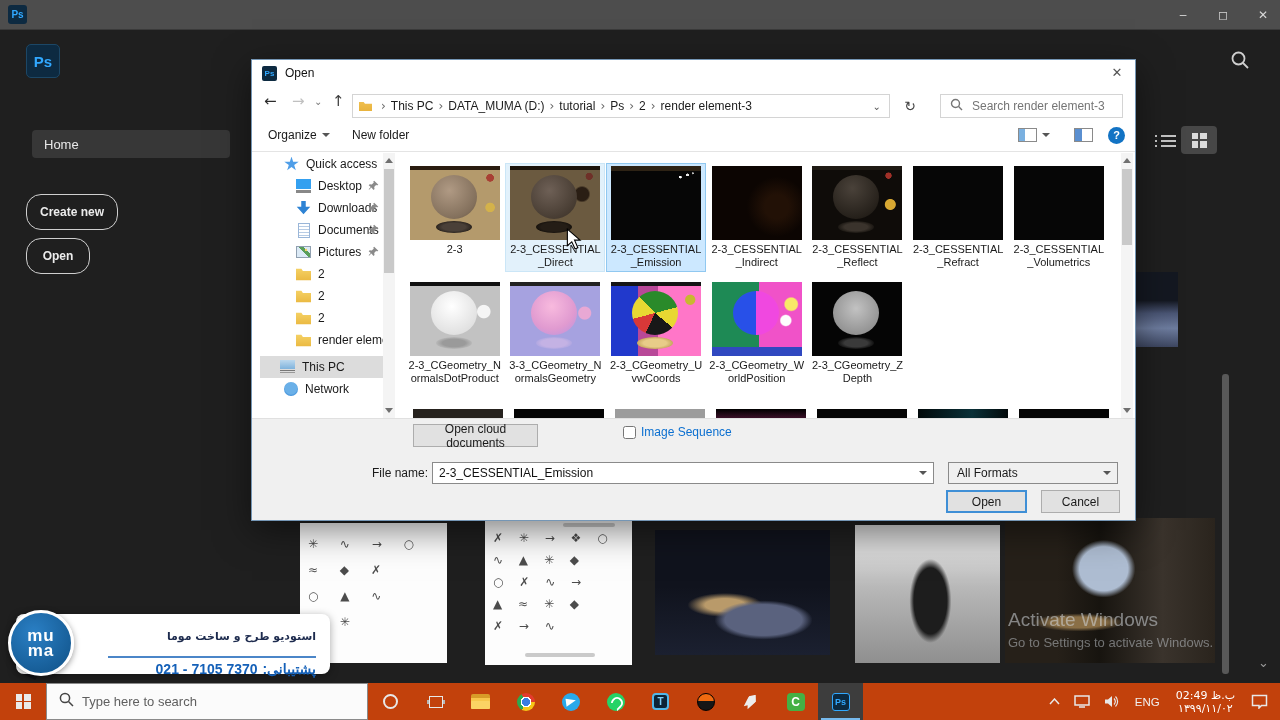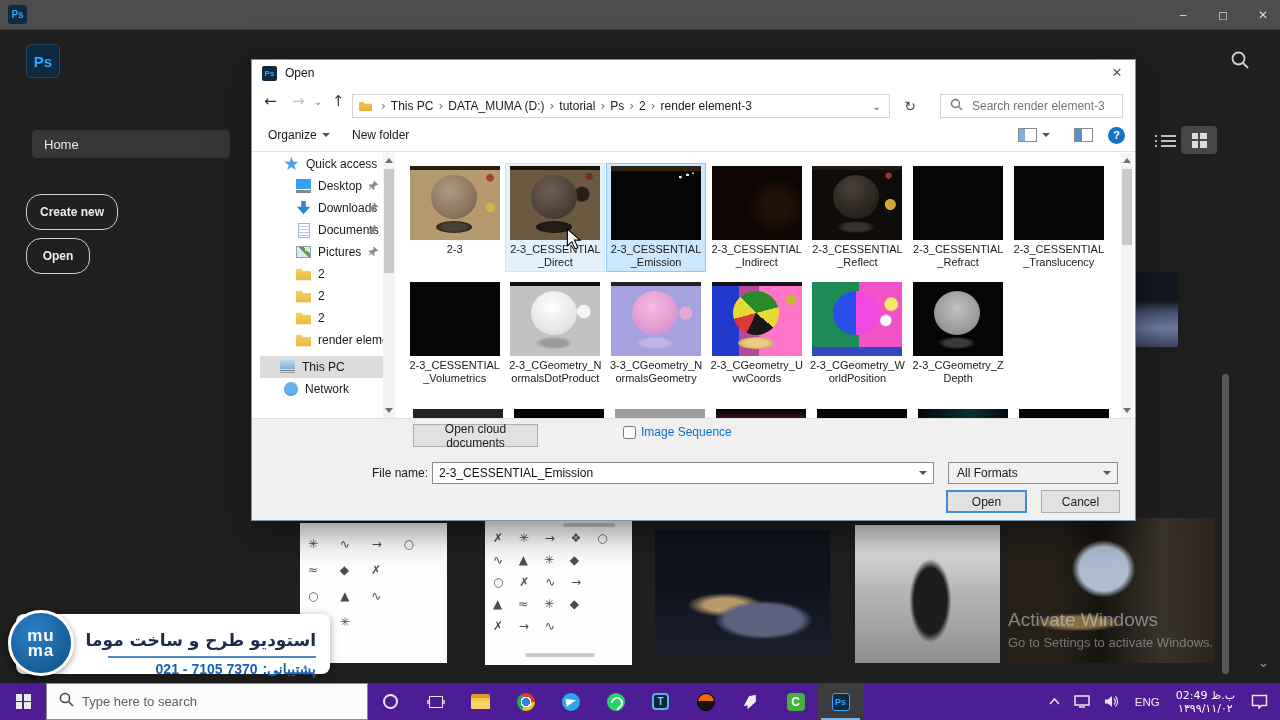--- a/index.html
+++ b/index.html
@@ -162,26 +162,26 @@
   .btn.cancel{left:789px;width:79px;}
 
   
   .cursor{position:absolute;left:566px;top:228px;z-index:40;}
 
   
   .badge{position:absolute;left:0;top:606px;width:336px;height:76px;z-index:20;}
   .badge .notch{position:absolute;left:22px;top:58px;width:22px;height:16px;background:#15151a;clip-path:polygon(0 0,100% 0,60% 100%,0 60%);}
   .badge .cardw{position:absolute;left:16px;top:8px;width:314px;height:60px;background:#fff;border-radius:8px;box-shadow:0 2px 8px rgba(0,0,0,.35);}
   .badge .circle{position:absolute;left:8px;top:4px;width:66px;height:66px;border-radius:50%;background:radial-gradient(circle at 38% 32%,#2a7fc4,#13578f 85%);border:3px solid #fff;box-shadow:0 2px 6px rgba(0,0,0,.4);display:flex;flex-direction:column;align-items:center;justify-content:center;color:#fff;font-weight:bold;font-size:17px;line-height:15px;letter-spacing:1px;}
-  .badge .title{position:absolute;right:14px;top:16px;font-size:17px;font-weight:bold;color:#1d2b4e;direction:rtl;}
+  .badge .title{position:absolute;right:14px;top:16px;font-size:11px;font-weight:bold;color:#1d2b4e;direction:rtl;}
   .badge .divider{position:absolute;left:92px;right:14px;top:42px;height:2px;background:#4b86c8;}
   .badge .support{position:absolute;right:14px;top:47px;font-size:14px;font-weight:bold;color:#1460b8;direction:rtl;}
 
   
-  .taskbar{position:absolute;left:0;top:683px;width:1280px;height:37px;background:#4c1d95;z-index:30;display:flex;align-items:center;}
+  .taskbar{position:absolute;left:0;top:683px;width:1280px;height:37px;background:#c2410c;z-index:30;display:flex;align-items:center;}
   .tb-start{width:46px;height:37px;display:flex;align-items:center;justify-content:center;}
   .winlogo{width:15px;height:15px;display:grid;grid-template-columns:1fr 1fr;gap:1.5px;}
   .winlogo i{background:#eaeaea;}
   .tb-search{width:322px;height:37px;background:#fbfbfb;border:1px solid #8a8a8a;display:flex;align-items:center;}
   .tb-search span.ph{color:#5f5f5f;font-size:13px;margin-left:8px;}
   .tb-ic{width:45px;height:37px;display:flex;align-items:center;justify-content:center;position:relative;}
   .tb-ic.active{background:#3d3d3d;}
   .tb-ic.active::after{content:"";position:absolute;left:3px;right:3px;bottom:0;height:2px;background:#76b9ed;}
   .cortana{width:15px;height:15px;border:2px solid #e8e8e8;border-radius:50%;}
   .taskview{width:14px;height:12px;border:1.6px solid #e8e8e8;box-shadow:-6px 0 0 -4px #b8b8b8,6px 0 0 -4px #b8b8b8;}
@@ -439,24 +439,20 @@
           <div class="file-item">
             <div class="thumb t-reflect"></div>
             <div class="fi-label">2-3_CESSENTIAL_Reflect</div>
           </div>
           <div class="file-item">
             <div class="thumb t-black"></div>
             <div class="fi-label">2-3_CESSENTIAL_Refract</div>
           </div>
           <div class="file-item">
             <div class="thumb t-black"></div>
-            <div class="fi-label">2-3_CESSENTIAL_Translucency</div>
-          </div>
-          <div class="file-item">
-            <div class="thumb t-black"></div>
             <div class="fi-label">2-3_CESSENTIAL_Volumetrics</div>
           </div>
           <div class="file-item">
             <div class="thumb t-dotprod"></div>
             <div class="fi-label">2-3_CGeometry_NormalsDotProduct</div>
           </div>
           <div class="file-item">
             <div class="thumb t-ngeo"></div>
             <div class="fi-label">3-3_CGeometry_NormalsGeometry</div>
           </div>

